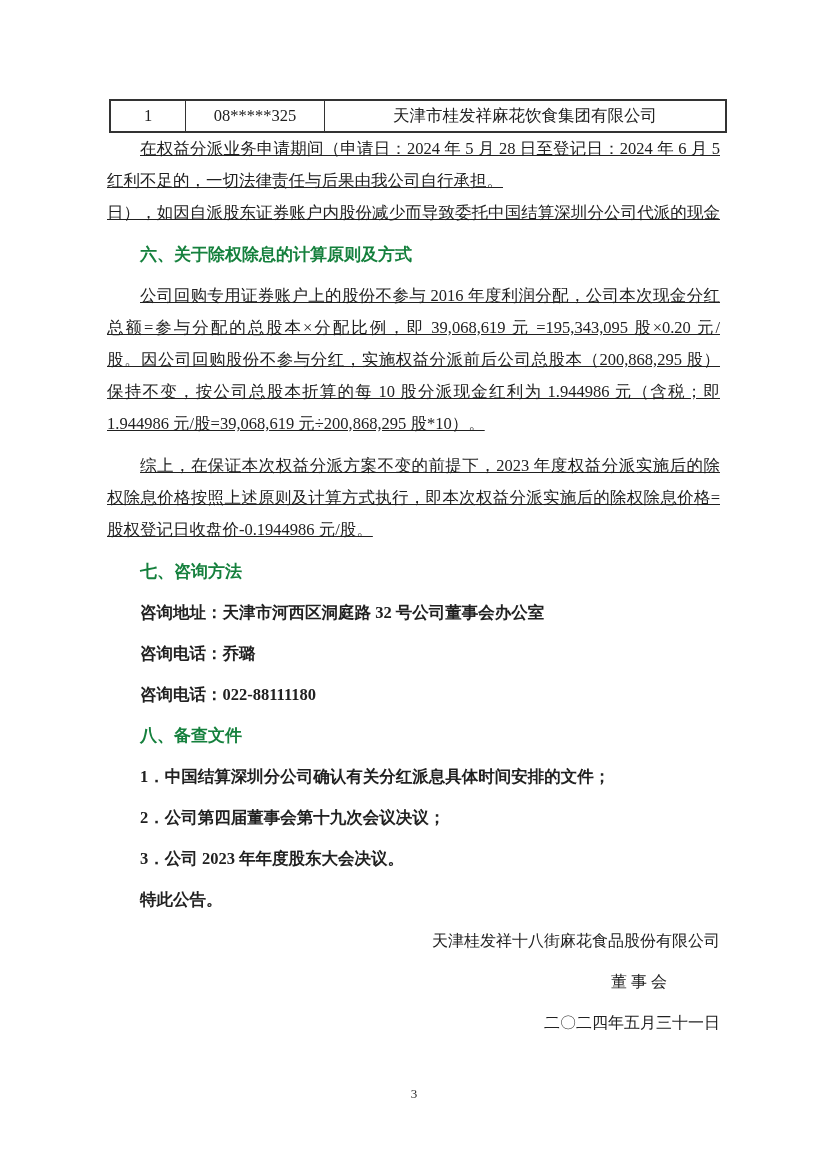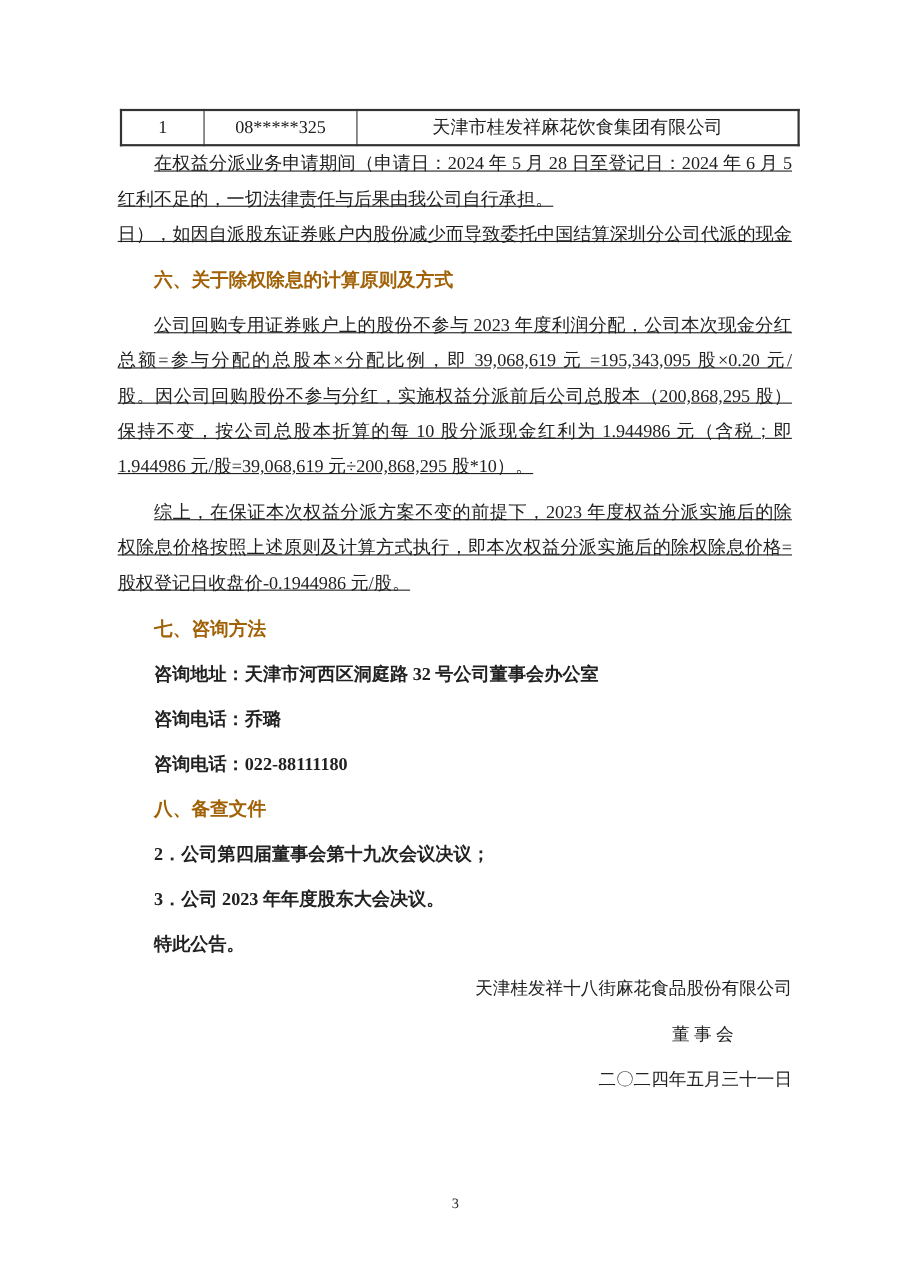--- a/index.html
+++ b/index.html
@@ -44,21 +44,21 @@
   .ln { text-align: justify; text-align-last: justify; }
   .ln-first { text-indent: 33px; }
   .ln-last { text-align-last: left; }
   .heading {
     margin: 0 0 10px 0;
     font-size: 17px;
     font-weight: 700;
     line-height: 31px;
     text-indent: 33px;
     font-family: Liberation Serif, serif;
-    color: #a16207;
+    color: #15803d;
   }
   .single {
     margin: 0 0 10px 0;
     font-size: 16.5px;
     line-height: 31px;
     text-indent: 33px;
     font-weight: bold;
   }
   .sig {
     margin: 8px 0 10px 0;
@@ -95,41 +95,42 @@
 
     <div class="para">
         <div class="ln ln-first">在权益分派业务申请期间（申请日：2024 年 5 月 28 日至登记日：2024 年 6 月 5</div>
         <div class="ln ln-last">红利不足的，一切法律责任与后果由我公司自行承担。</div>
         <div class="ln">日），如因自派股东证券账户内股份减少而导致委托中国结算深圳分公司代派的现金</div>
       </div>
 
     <p class="heading">六、关于除权除息的计算原则及方式</p>
 
     <div class="para">
-        <div class="ln ln-first">公司回购专用证券账户上的股份不参与 2023 年度利润分配，公司本次现金分红</div>
+        <div class="ln ln-first">公司回购专用证券账户上的股份不参与 2016 年度利润分配，公司本次现金分红</div>
         <div class="ln">总额=参与分配的总股本×分配比例，即 39,068,619 元 =195,343,095 股×0.20 元/</div>
         <div class="ln">股。因公司回购股份不参与分红，实施权益分派前后公司总股本（200,868,295 股）</div>
         <div class="ln">保持不变，按公司总股本折算的每 10 股分派现金红利为 1.944986 元（含税；即</div>
         <div class="ln ln-last">1.944986 元/股=39,068,619 元÷200,868,295 股*10）。</div>
       </div>
 
     <div class="para">
         <div class="ln ln-first">综上，在保证本次权益分派方案不变的前提下，2023 年度权益分派实施后的除</div>
         <div class="ln">权除息价格按照上述原则及计算方式执行，即本次权益分派实施后的除权除息价格=</div>
         <div class="ln ln-last">股权登记日收盘价-0.1944986 元/股。</div>
       </div>
 
     <p class="heading">七、咨询方法</p>
 
     <p class="single">咨询地址：天津市河西区洞庭路 32 号公司董事会办公室</p>
     <p class="single">咨询电话：乔璐</p>
     <p class="single">咨询电话：022-88111180</p>
 
     <p class="heading">八、备查文件</p>
 
+    <p class="single">1．中国结算深圳分公司确认有关分红派息具体时间安排的文件；</p>
     <p class="single">2．公司第四届董事会第十九次会议决议；</p>
     <p class="single">3．公司 2023 年年度股东大会决议。</p>
 
     <p class="single">特此公告。</p>
 
     <p class="sig sig-company">天津桂发祥十八街麻花食品股份有限公司</p>
     <p class="sig sig-board">董 事 会</p>
     <p class="sig sig-date">二〇二四年五月三十一日</p>
 
   </div>

